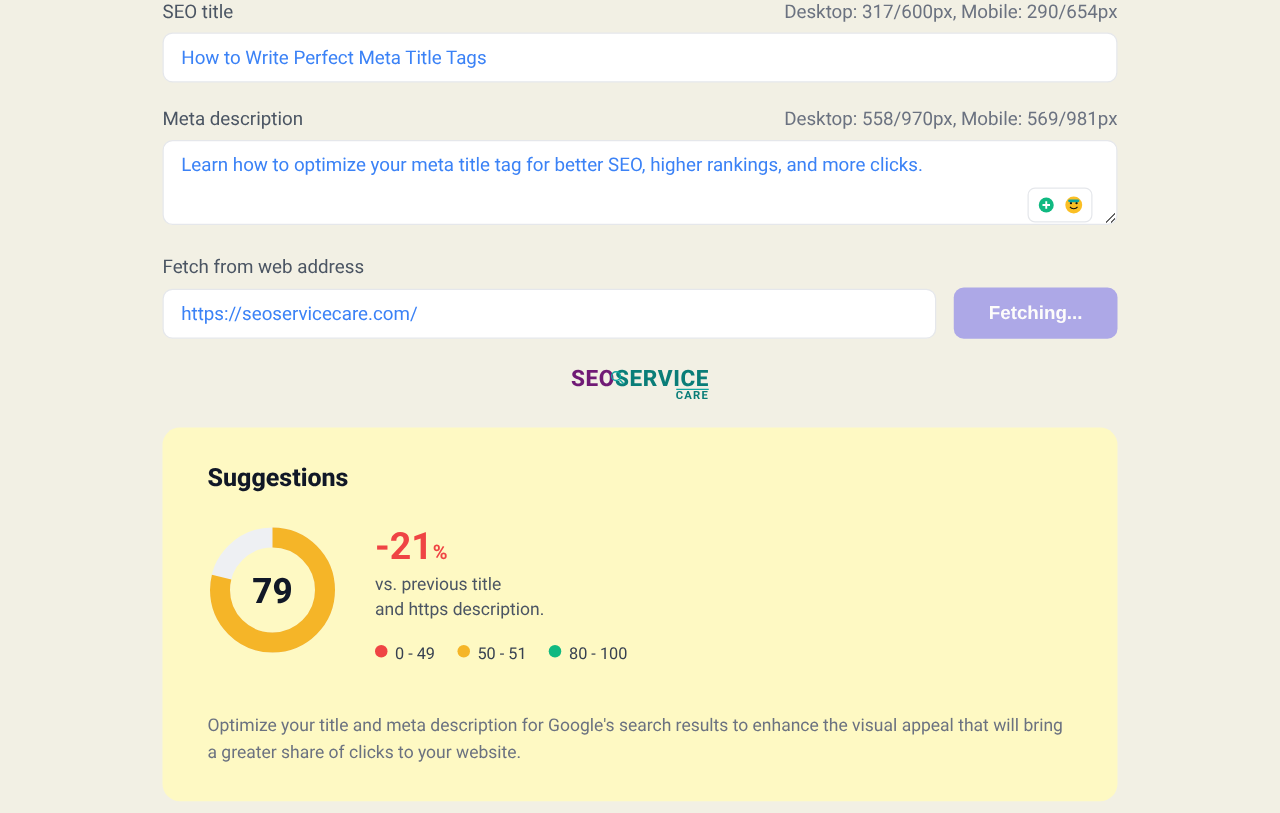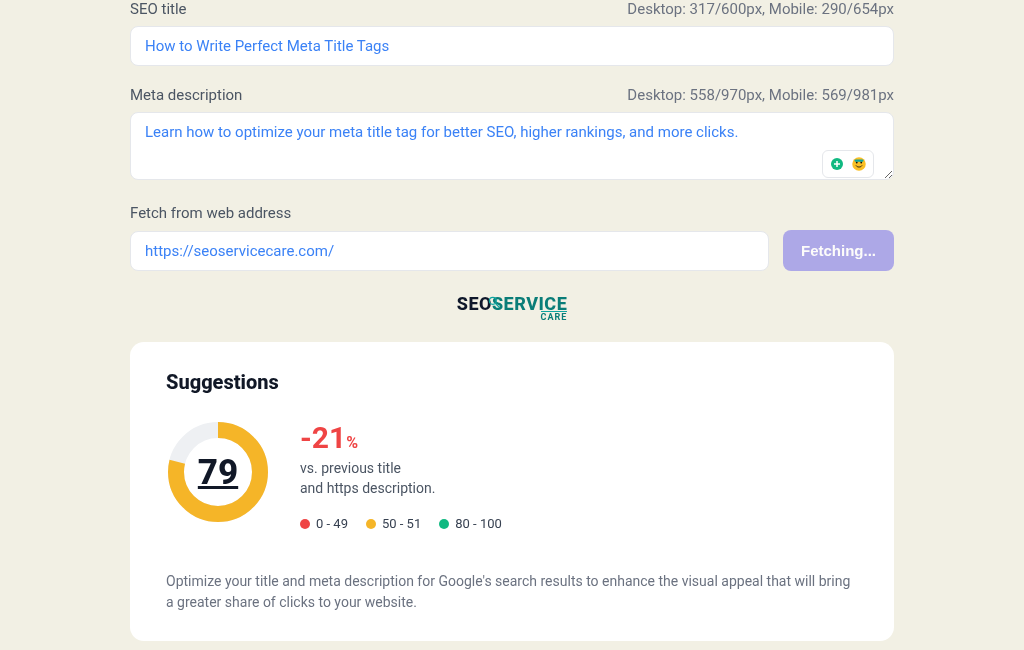--- a/index.html
+++ b/index.html
@@ -61,59 +61,59 @@
     display: flex; align-items: center; justify-content: center;
     font-size: 14px;
   }
   .fetch-row { display: flex; gap: 14px; align-items: flex-end; }
   .fetch-row .text-input { flex: 1; }
   .fetch-btn {
     background: #a29ce8;
     color: #fff;
     border: none;
     border-radius: 8px;
-    padding: 12px 18px;
+    padding: 12px 28px;
     font-size: 15px;
     font-weight: 600;
     cursor: pointer;
     opacity: 0.85;
   }
   .logo-row {
     text-align: center;
     margin: 22px 0 28px;
   }
   .logo-text {
     font-weight: 800;
     font-size: 18px;
     letter-spacing: 0.5px;
     display: inline-block;
     position: relative;
   }
-  .logo-seo { color: #0f172a; }
+  .logo-seo { color: #701a75; }
   .logo-service { color: #0a7d78; }
   .logo-care {
     font-size: 9px;
     font-weight: 700;
     color: #0a7d78;
     letter-spacing: 1px;
     position: absolute;
     right: 0;
     bottom: -8px;
     border-top: 1px solid #0ea5a0;
     padding-top: 0px;
     text-align: center;
   }
   .logo-mag {
     position: absolute;
     left: 30px;
     top: 2px;
     width: 14px; height: 14px;
   }
   .card {
-    background: #ffffff;
+    background: #fef9c3;
     border-radius: 14px;
     padding: 28px 36px;
   }
   .card h2 {
     font-size: 20px;
     font-weight: 800;
     color: #111827;
     margin-bottom: 26px;
   }
   .score-row {
@@ -121,44 +121,43 @@
     align-items: flex-start;
     gap: 30px;
     margin-bottom: 40px;
   }
   .gauge-wrap { position: relative; width: 104px; height: 104px; }
   .gauge-wrap svg { transform: rotate(-90deg); }
   .gauge-score {
     position: absolute;
     top: 0; left: 0; right: 0; bottom: 0;
     display: flex; align-items: center; justify-content: center;
-    font-size: 35px;
+    font-size: 28px;
     font-weight: 800;
     color: #111827;
-    text-decoration: underline;
   }
   .delta-block .delta {
     font-size: 30px;
     font-weight: 700;
     color: #ef4444;
   }
   .delta-block .delta .pct { font-size: 16px; }
   .delta-block .vs-text {
     font-size: 14px;
     color: #4b5563;
     margin-top: 4px;
     line-height: 1.4;
   }
   .legend {
     display: flex;
     gap: 18px;
     margin-top: 18px;
   }
   .legend-item {
-    display: flex; align-items: center; gap: 6px;
+    display: flex; align-items: flex-start; gap: 6px;
     font-size: 13px;
     color: #374151;
   }
   .dot { width: 10px; height: 10px; border-radius: 50%; }
   .dot-red { background: #ef4444; }
   .dot-yellow { background: #f5b528; }
   .dot-green { background: #10b981; }
   .advice {
     font-size: 14px;
     color: #6b7280;

